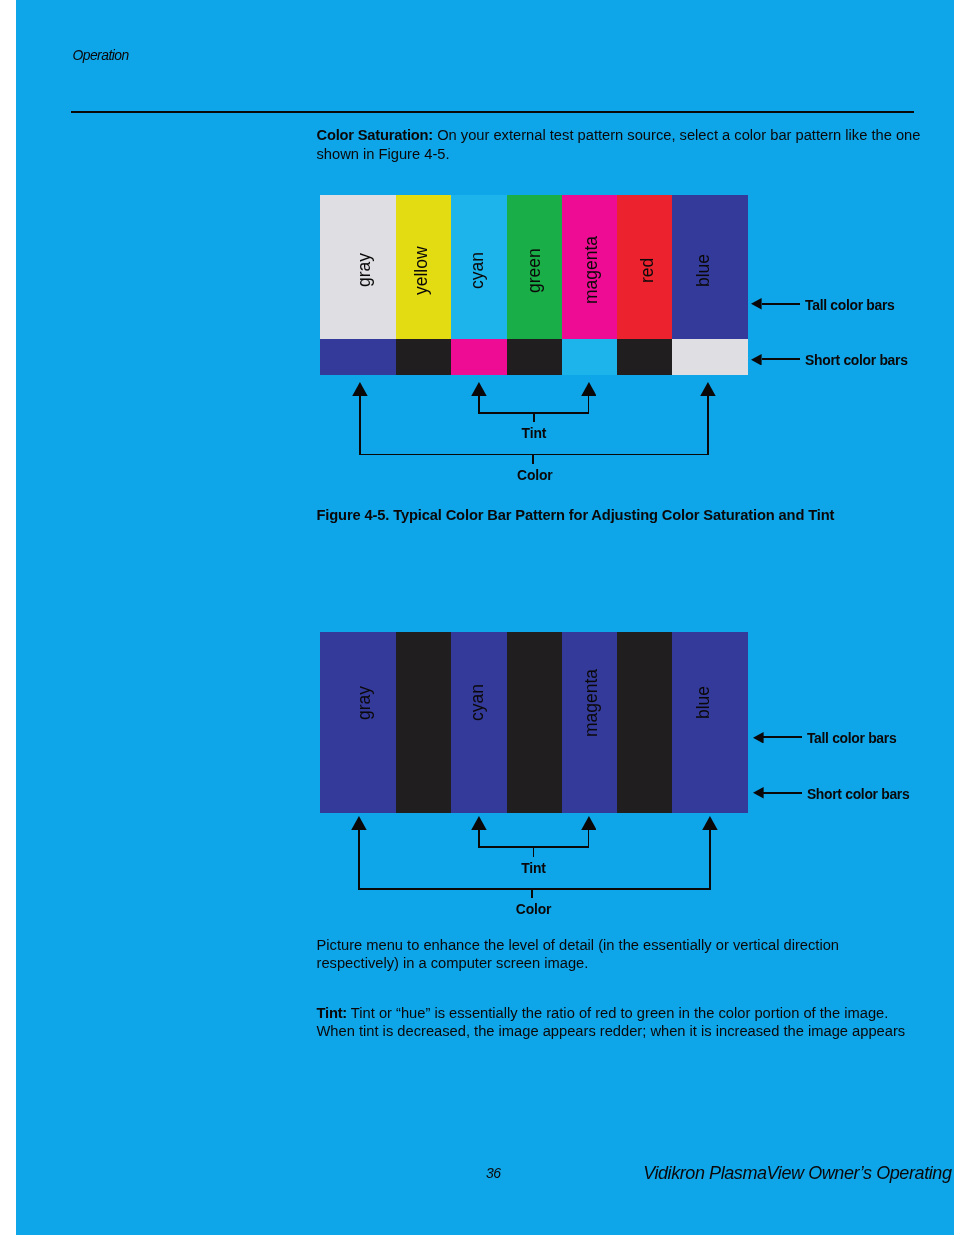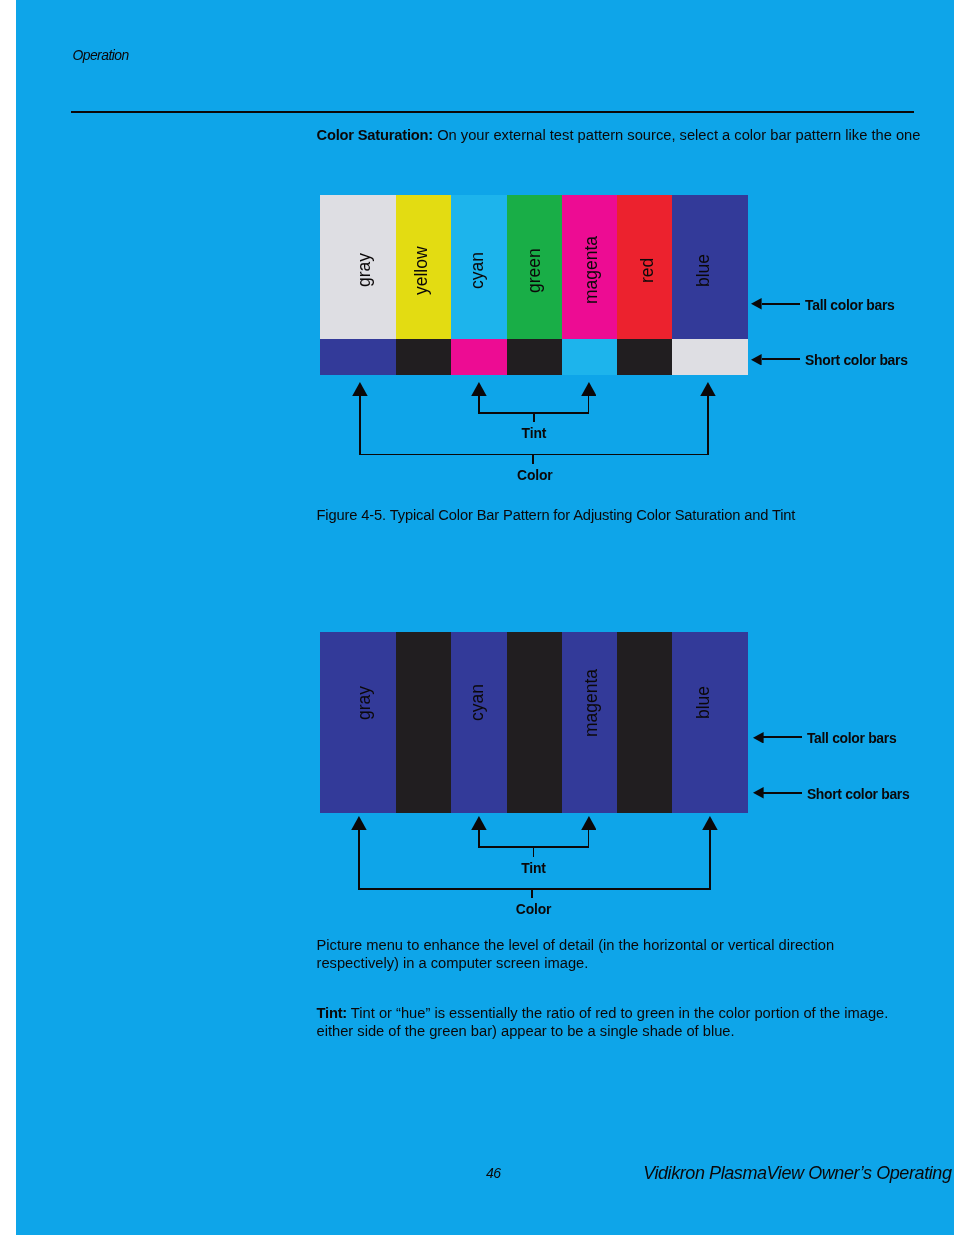--- a/index.html
+++ b/index.html
@@ -20,21 +20,21 @@
   .runhead{position:absolute;left:56.4px;top:49.6px;font-style:italic;font-size:13.9px;
            letter-spacing:-0.52px;line-height:10px;color:#0b0809;white-space:nowrap;}
   .headrule{position:absolute;left:55.1px;top:111.2px;width:842.5px;height:1.6px;background:#0b0809;}
 
   
   .para{position:absolute;left:300.5px;width:599.6px;font-size:14.7px;line-height:18.85px;
         color:#0b0809;text-align:left;}
   .para b{font-weight:bold;letter-spacing:-0.2px;}
   .pline{white-space:pre;}
   .figcap{position:absolute;left:300.5px;font-size:14.7px;line-height:18.85px;
-          font-weight:normal;letter-spacing:-0.14px;color:#0b0809;white-space:nowrap;}
+          font-weight:bold;letter-spacing:-0.14px;color:#0b0809;white-space:nowrap;}
 
   
   .fig{position:absolute;left:0;top:0;width:954px;height:1235px;pointer-events:none;}
   .bar{position:absolute;}
   .barlabel{position:absolute;font-size:17.5px;line-height:1;color:#0b0809;white-space:nowrap;
             transform-origin:0 0;transform:rotate(-90deg) translateZ(0);}
 
   
   .calline{position:absolute;height:1.9px;background:#0b0809;}
   .calhead{position:absolute;}
@@ -58,35 +58,36 @@
 </head>
 <body>
 
 <div class="page">
 
   <div class="runhead">Operation</div>
   <div class="headrule"></div>
 
   <div class="para" style="top:126.4px">
       <div class="pline"><b>Color Saturation:</b><span> On your external test pattern source, select a color bar pattern like the one</span></div>
+      <div class="pline"><span>shown in Figure 4-5.</span></div>
     </div>
 
   <div class="figcap" style="top:506.3px">Figure 4-5. Typical Color Bar Pattern for Adjusting Color Saturation and Tint</div>
 
   <div class="para" style="top:544.5px">
     </div>
 
   <div class="para" style="top:935.6px">
-      <div class="pline"><span>Picture menu to enhance the level of detail (in the horizontal or vertical direction</span></div>
+      <div class="pline"><span>Picture menu to enhance the level of detail (in the essentially or vertical direction</span></div>
       <div class="pline"><span>respectively) in a computer screen image.</span></div>
     </div>
 
   <div class="para" style="top:1003.5px">
       <div class="pline"><b>Tint:</b><span> Tint or “hue” is essentially the ratio of red to green in the color portion of the image.</span></div>
-      <div class="pline"><span>either side of the green bar) appear to be a single shade of blue.</span></div>
+      <div class="pline"><span>When tint is decreased, the image appears redder; when it is increased the image appears</span></div>
     </div>
 
   <div class="fig" id="fig1">
       <div style="position: absolute; left: 0px; top: 195px; width: 954px; height: 143.5px;">
         <div class="bar" style="left: 304px; top: 0px; width: 76.7px; height: 143.5px; background: rgb(222, 222, 227);"></div>
         <div class="bar" style="left: 380px; top: 0px; width: 56px; height: 143.5px; background: rgb(227, 220, 18);"></div>
         <div class="bar" style="left: 435.3px; top: 0px; width: 55.9px; height: 143.5px; background: rgb(29, 180, 236);"></div>
         <div class="bar" style="left: 490.5px; top: 0px; width: 56.2px; height: 143.5px; background: rgb(25, 174, 71);"></div>
         <div class="bar" style="left: 546px; top: 0px; width: 56px; height: 143.5px; background: rgb(237, 12, 147);"></div>
         <div class="bar" style="left: 601.3px; top: 0px; width: 55.4px; height: 143.5px; background: rgb(236, 34, 46);"></div>
@@ -215,16 +216,16 @@
       </div>
       <div class="upstem" style="left: 692.65px; top: 829px; height: 60.7px;"></div>
       <div class="hline" style="left: 462.6px; top: 846.4px; width: 109.9px;"></div>
       <div class="vline" style="left: 516.6px; top: 846.4px; height: 10.2px;"></div>
       <div class="brklabel" style="left: 505.245px; top: 861.6px;">Tint</div>
       <div class="hline" style="left: 343.1px; top: 887.8px; width: 350.5px;"></div>
       <div class="vline" style="left: 515.05px; top: 887.8px; height: 10.3px;"></div>
       <div class="brklabel" style="left: 499.834px; top: 903.4px;">Color</div>
     </div>
 
-  <div class="foot" style="left:469.9px;top:1168.3px;font-size:14.0px;letter-spacing:-0.4px">46</div>
+  <div class="foot" style="left:469.9px;top:1168.3px;font-size:14.0px;letter-spacing:-0.4px">36</div>
   <div class="foot" style="left:627.2px;top:1168.1px;font-size:18px;letter-spacing:-0.42px">Vidikron PlasmaView Owner’s Operating Manual</div>
 
 </div>
 
 </body></html>

